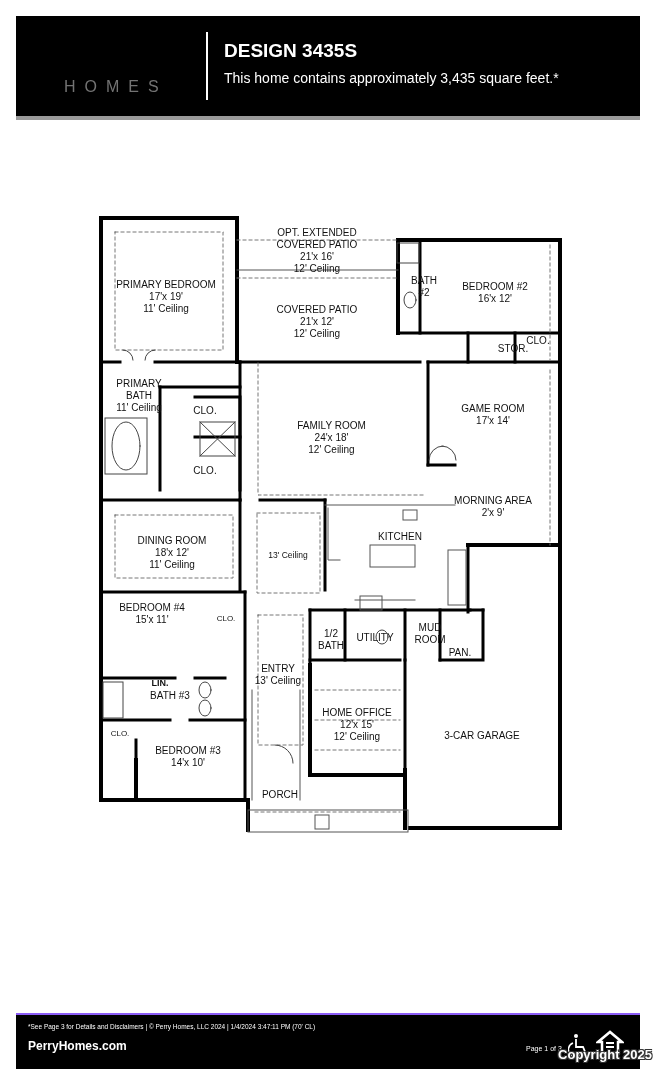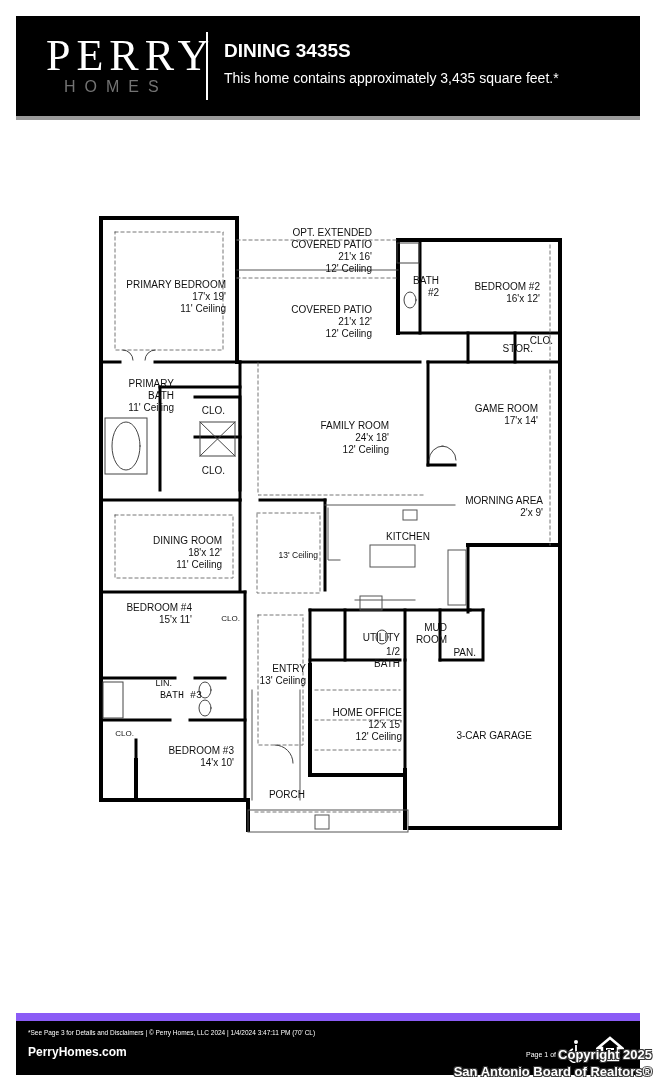--- a/index.html
+++ b/index.html
@@ -6,36 +6,35 @@
   body { width:656px; height:1080px; position:relative; overflow:hidden; font-family:"Liberation Sans", sans-serif; }
   .header { position:absolute; left:16px; top:16px; width:624px; height:100px; background:#000; }
   .header-shadow { position:absolute; left:16px; top:116px; width:624px; height:4px; background:#9a9a9a; }
   .brand-perry { position:absolute; left:30px; top:18px; color:#fff; font-family:"Liberation Serif", serif; font-size:44px; letter-spacing:6px; line-height:44px; }
   .brand-homes { position:absolute; left:48px; top:62px; color:#737373; font-family:"Liberation Sans", sans-serif; font-size:16px; letter-spacing:9px; }
   .brand-divider { position:absolute; left:190px; top:16px; width:2px; height:68px; background:#fff; }
   .design-title { position:absolute; left:208px; top:24px; color:#fff; font-weight:bold; font-size:19px; }
   .design-sub { position:absolute; left:208px; top:54px; color:#fff; font-size:14px; }
 
   .plan { position:absolute; left:0; top:0; width:656px; height:1080px; }
-  .room-label { position:absolute; font-size:10px; line-height:12px; color:#111; text-align:right; white-space:pre-line; }
-
-  .footer { position:absolute; left:16px; top:1013px; width:624px; height:54px; background:#000; border-top:8px solid #8b5cf6; }
+  .room-label { position:absolute; font-size:10px; line-height:12px; color:#111; text-align:center; white-space:pre-line; }
+
+  .footer { position:absolute; left:16px; top:1013px; width:624px; height:54px; background:#000; border-top:2px solid #8b5cf6; }
   .footer-disc { position:absolute; left:12px; top:8px; color:#fff; font-size:6.5px; }
   .footer-site { position:absolute; left:12px; top:24px; color:#fff; font-size:12px; font-weight:bold; }
   .footer-page { position:absolute; left:510px; top:30px; color:#fff; font-size:7px; }
   .copyright { position:absolute; right:4px; top:1046px; color:#fff; font-weight:bold; font-size:13px; text-align:right; line-height:17px; text-shadow:-1px -1px 0 #333, 1px -1px 0 #333, -1px 1px 0 #333, 1px 1px 0 #333; }
 </style>
 </head>
 <body>
 
 <div class="header">
-  <div class="brand-perry">PERRY</div>
   <div class="brand-homes">HOMES</div>
   <div class="brand-divider"></div>
-  <div class="design-title">DINING 3435S</div>
+  <div class="design-title">DESIGN 3435S</div>
   <div class="design-sub">This home contains approximately 3,435 square feet.*</div>
 </div>
 <div class="header-shadow"></div>
 
 <svg class="plan" viewBox="0 0 656 1080" xmlns="http://www.w3.org/2000/svg">
   <g fill="none" stroke="#000" stroke-linecap="square">
 
     <g stroke-width="4">
 
       <path d="M101 218 H237 V362"></path>
@@ -176,30 +175,30 @@
 <div class="room-label" style="left:443px; top:495px; width:100px;">MORNING AREA
 2'x 9'</div>
 <div class="room-label" style="left:122px; top:535px; width:100px;">DINING ROOM
 18'x 12'
 11' Ceiling</div>
 <div class="room-label" style="left:258px; top:549px; width:60px; font-size:8.5px;">13' Ceiling</div>
 <div class="room-label" style="left:370px; top:531px; width:60px;">KITCHEN</div>
 <div class="room-label" style="left:112px; top:602px; width:80px;">BEDROOM #4
 15'x 11'</div>
 <div class="room-label" style="left:212px; top:613px; width:28px; font-size:8px;">CLO.</div>
-<div class="room-label" style="left:310px; top:646px; width:42px;margin-left:48px;">1/2
+<div class="room-label" style="left:310px; top:628px; width:42px;">1/2
 BATH</div>
 <div class="room-label" style="left:350px; top:632px; width:50px;">UTILITY</div>
 <div class="room-label" style="left:405px; top:622px; width:34px;padding-left:8px;">MUD
 ROOM</div>
 <div class="room-label" style="left:444px; top:647px; width:32px;">PAN.</div>
 <div class="room-label" style="left:250px; top:663px; width:56px;">ENTRY
 13' Ceiling</div>
-<div class="room-label" style="left:148px; top:677px; width:24px; font-size:9px;">LIN.</div>
-<div class="room-label" style="left:150px; top:690px; width:52px;font-family:Liberation Mono, monospace;">BATH #3</div>
+<div class="room-label" style="left:148px; top:677px; width:24px; font-size:9px;font-weight:bold;">LIN.</div>
+<div class="room-label" style="left:144px; top:690px; width:52px;">BATH #3</div>
 <div class="room-label" style="left:106px; top:728px; width:28px; font-size:8px;">CLO.</div>
 <div class="room-label" style="left:142px; top:745px; width:92px;">BEDROOM #3
 14'x 10'</div>
 <div class="room-label" style="left:312px; top:707px; width:90px;">HOME OFFICE
 12'x 15'
 12' Ceiling</div>
 <div class="room-label" style="left:432px; top:730px; width:100px;">3-CAR GARAGE</div>
 <div class="room-label" style="left:255px; top:789px; width:50px;">PORCH</div>
 
 <div class="footer">
@@ -213,14 +212,13 @@
   </svg>
   <svg style="position:absolute; left:580px; top:14px;" width="28" height="28" viewBox="0 0 28 28">
     <path d="M2 13 L14 3 L26 13 H22 V25 H6 V13 Z" stroke="#fff" stroke-width="2.5" fill="none"></path>
     <rect x="10" y="13" width="8" height="2" fill="#fff"></rect>
     <rect x="10" y="17" width="8" height="2" fill="#fff"></rect>
   </svg>
 </div>
 
 <div class="copyright">
   <div>Copyright 2025</div>
-  <div>San Antonio Board of Realtors®</div>
 </div>
 
 </body></html>

